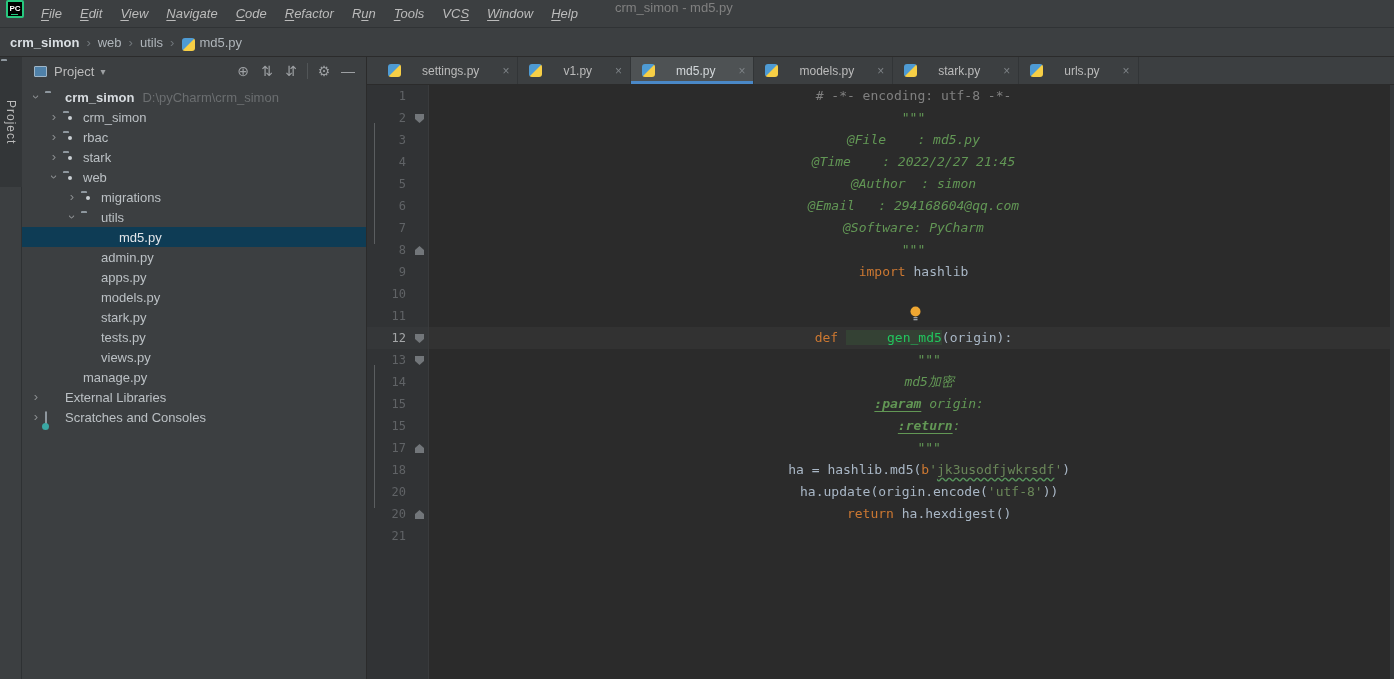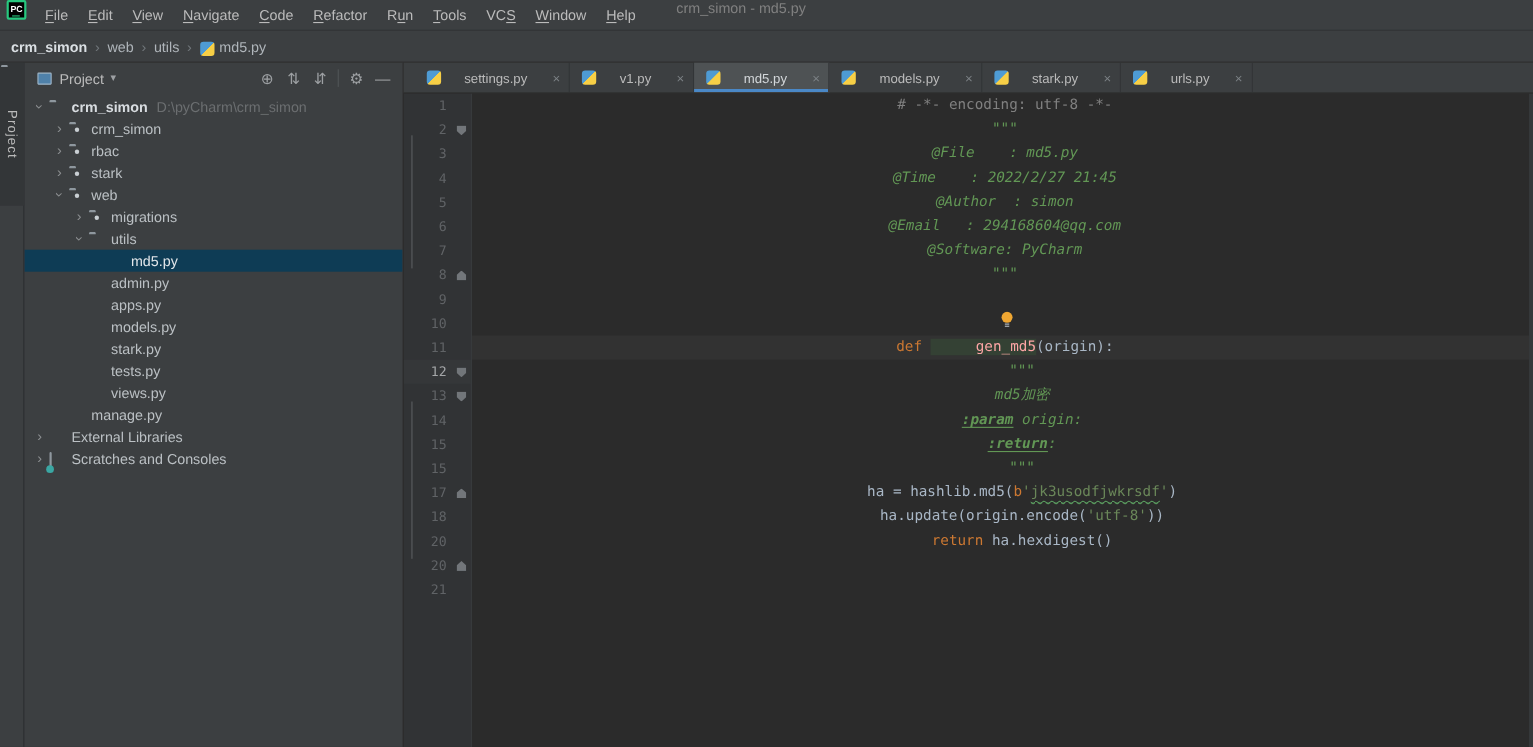--- a/index.html
+++ b/index.html
@@ -8,21 +8,21 @@
 
   
   .titlebar { height:28px; background:#3c3f41; display:flex; 
               border-bottom:1px solid #303335; }
   .pc-logo { width:18px; height:18px; margin:0 8px 0 6px; background:#000;
              border:2px solid #27c87f; border-radius:2px; color:#fff;
              font-size:8px; font-weight:bold; text-align:center; line-height:13px;
              position:relative; }
   .pc-logo::after { content:""; position:absolute; left:3px; bottom:1px; width:7px; height:1px; background:#27c87f; }
   .menu-bar { display:flex; align-items:center; }
-  .menu-item { color:#bbbbbb; font-size:13px; padding:0 9px; line-height:27px; cursor:default; }
+  .menu-item { color:#bbbbbb; font-size:13px; padding:0 9px; line-height:27px; cursor:default;font-style:italic; }
   .menu-item u { text-decoration:underline; text-underline-offset:2px; }
   .window-title { color:#808080; font-size:13px; margin-left:28px; }
 
   
   .breadcrumbs { height:29px; background:#3c3f41; display:flex; align-items:center;
                  padding-left:10px; border-bottom:1px solid #2b2b2b; }
   .crumb { color:#afb5ba; font-size:13px; }
   .crumb.bold { color:#dadfe3; font-weight:bold; }
   .crumb-sep { color:#70767a; margin:0 7px; font-size:13px; }
 
@@ -100,21 +100,21 @@
   .fold-line-1 { top:38px; height:121px; }
   .fold-line-2 { top:280px; height:143px; }
 
   .code-col { flex:1; min-width:0;text-align:center; }
   .code-line { height:22px; line-height:22px; font-size:13px; white-space:pre; color:#a9b7c6; padding-left:4px; }
   .code-line.caret { background:#323232; }
   .c-com { color:#808080; }
   .c-doc { color:#629755; font-style:italic; }
   .c-doctag { color:#629755; font-style:italic; font-weight:bold; text-decoration:underline; text-underline-offset:3px; }
   .c-kw  { color:#cc7832; }
-  .c-fn  { color:#fca5a5; background:#344134;padding-left:41px; }
+  .c-fn  { color:#22c55e; background:#344134;padding-left:41px; }
   .c-str { color:#6a8759; }
   .c-typo { color:#6a8759; text-decoration:underline wavy #57965c; text-underline-offset:3px; }
   .c-def { color:#a9b7c6; }
   .bulb { display:inline-block; margin:0 2px 0 6px; vertical-align:middle; }
   .err-stripe { position:absolute; top:0; right:0; bottom:0; width:4px; background:#35383a; }
 </style>
 </head>
 <body>
 
 <div class="titlebar">
@@ -396,20 +396,21 @@
         </div>
       <div class="code-col">
           <div class="code-line"><span class="c-com"># -*- encoding: utf-8 -*-</span></div>
           <div class="code-line"><span class="c-doc">"""</span></div>
           <div class="code-line"><span class="c-doc">@File    : md5.py</span></div>
           <div class="code-line"><span class="c-doc">@Time    : 2022/2/27 21:45</span></div>
           <div class="code-line"><span class="c-doc">@Author  : simon</span></div>
           <div class="code-line"><span class="c-doc">@Email   : 294168604@qq.com</span></div>
           <div class="code-line"><span class="c-doc">@Software: PyCharm</span></div>
           <div class="code-line"><span class="c-doc">"""</span></div>
+          <div class="code-line"><span class="c-kw">import</span><span class="c-def"> hashlib</span></div>
           <div class="code-line"></div>
           <div class="code-line"><span class="bulb"><svg width="13" height="15" viewBox="0 0 13 15">
                 <circle cx="6.5" cy="5.5" r="5" fill="#f0a732"></circle>
                 <rect x="4.5" y="11" width="4" height="1.3" fill="#9aa0a6"></rect>
                 <rect x="4.5" y="13" width="4" height="1.3" fill="#9aa0a6"></rect>
               </svg></span></div>
           <div class="code-line caret"><span class="c-kw">def</span><span class="c-def"> </span><span class="c-fn">gen_md5</span><span class="c-def">(origin):</span></div>
           <div class="code-line"><span class="c-def">    </span><span class="c-doc">"""</span></div>
           <div class="code-line"><span class="c-def">    </span><span class="c-doc">md5加密</span></div>
           <div class="code-line"><span class="c-def">    </span><span class="c-doctag">:param</span><span class="c-doc"> origin:</span></div>

